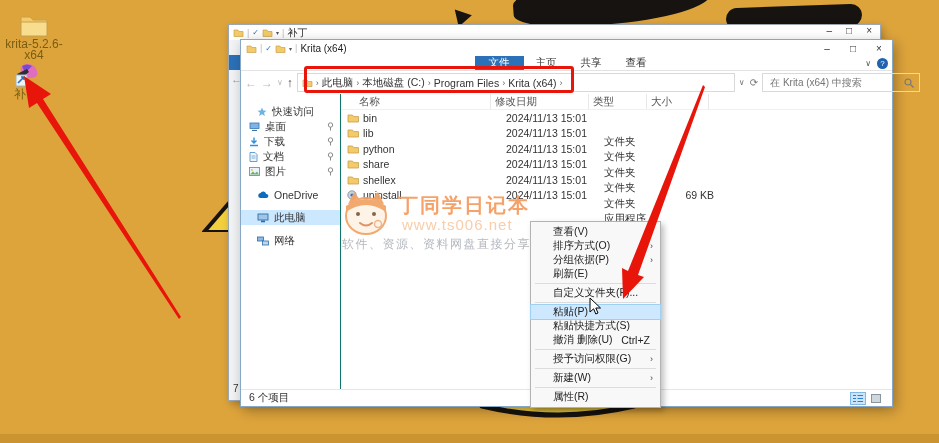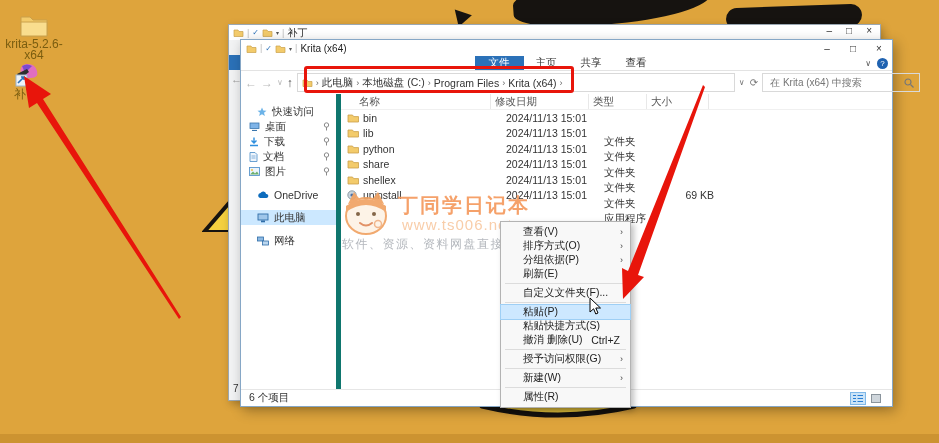--- a/index.html
+++ b/index.html
@@ -39,21 +39,21 @@
   .navbtn{color:#b9b9b9;font-size:12px;width:15px;text-align:center;}
   .navbtn.dark{color:#4a4a4a;cursor:pointer;}
   .addrbar{height:19px;background:#fff;border:1px solid #d9d9d9;flex:0 0 438px;display:flex;align-items:center;padding:0 4px;gap:3px;font-size:10.5px;color:#333;overflow:hidden;}
   .crumb{cursor:pointer;white-space:nowrap;}
   .crumb-sep{color:#666;font-size:9px;}
   .addr-extra{display:flex;gap:5px;color:#777;font-size:10px;align-items:center;}
   .searchbox{height:19px;border:1px solid #d9d9d9;flex:1;display:flex;align-items:center;padding:4px 5px;}
   .searchbox input{border:none;outline:none;flex:1;font-size:10px;color:#444;background:transparent;}
 
   .body-area{position:absolute;left:0;top:54px;right:0;bottom:17px;display:flex;}
-  .sidebar{width:100px;border-right:5px solid #0f766e;padding-top:10px;font-size:10.5px;color:#333;}
+  .sidebar{width:100px;border-right:1px solid #0f766e;padding-top:10px;font-size:10.5px;color:#333;}
   .sb-item{height:15px;display:flex;align-items:center;gap:5px;padding-left:16px;cursor:pointer;position:relative;}
   .sb-item.child{padding-left:8px;}
   .sb-item.sel{background:#cce8ff;}
   .sb-item .pin{position:absolute;right:6px;top:3px;}
   .sb-gap{height:8px;}
 
   .filearea{flex:1;position:relative;font-size:10.5px;color:#333;}
   .col-hdr{display:flex;height:16px;align-items:center;color:#555;border-bottom:1px solid #f0f0f0;position:relative;}
   .ch{padding-left:4px;border-right:1px solid #e8e8e8;height:100%;display:flex;align-items:center;cursor:pointer;position:relative;}
   .ch.name{width:150px;padding-left:18px;}
@@ -72,21 +72,21 @@
   .vt{width:16px;height:13px;border:1px solid transparent;display:flex;align-items:center;justify-content:center;cursor:pointer;}
   .vt.sel{background:#cce4f7;border-color:#7fb8e8;}
 
   
   .watermark{left:340px;top:190px;width:245px;opacity:0.92;pointer-events:none;}
   .wm-title{position:absolute;left:58px;top:2px;font-size:20px;font-weight:bold;color:#f59a5e;letter-spacing:2px;white-space:nowrap;}
   .wm-url{position:absolute;left:62px;top:26px;font-size:15px;color:#f8c9a2;letter-spacing:1px;}
   .wm-line{position:absolute;left:2px;top:46px;font-size:12px;color:#aeb2b8;letter-spacing:1.5px;white-space:nowrap;}
 
   
-  .ctxmenu{left:500px;top:221px;width:131px;background:#f8f8f8;border:1px solid #b3b3b3;box-shadow:3px 3px 6px rgba(0,0,0,0.25);padding:3px 0;font-size:10.5px;color:#222;}
+  .ctxmenu{left:530px;top:221px;width:131px;background:#f8f8f8;border:1px solid #b3b3b3;box-shadow:3px 3px 6px rgba(0,0,0,0.25);padding:3px 0;font-size:10.5px;color:#222;}
   .mi{height:14px;display:flex;align-items:center;padding:0 8px 0 22px;position:relative;cursor:pointer;}
   .mi.hl{background:#cde8ff;outline:1px solid #9ecff5;}
   .mi .sub{position:absolute;right:7px;font-size:9px;color:#444;}
   .mi .sc{position:absolute;right:10px;color:#222;}
   .msep{height:1px;background:#dcdcdc;margin:2px 4px;}
 
   .overlay{left:0;top:0;width:939px;height:443px;pointer-events:none;z-index:50;}
   .redrect{left:304px;top:66px;width:270px;height:27px;border:3px solid #e8150b;border-radius:3px;z-index:49;pointer-events:none;}
   svg{display:block;}
 </style>

